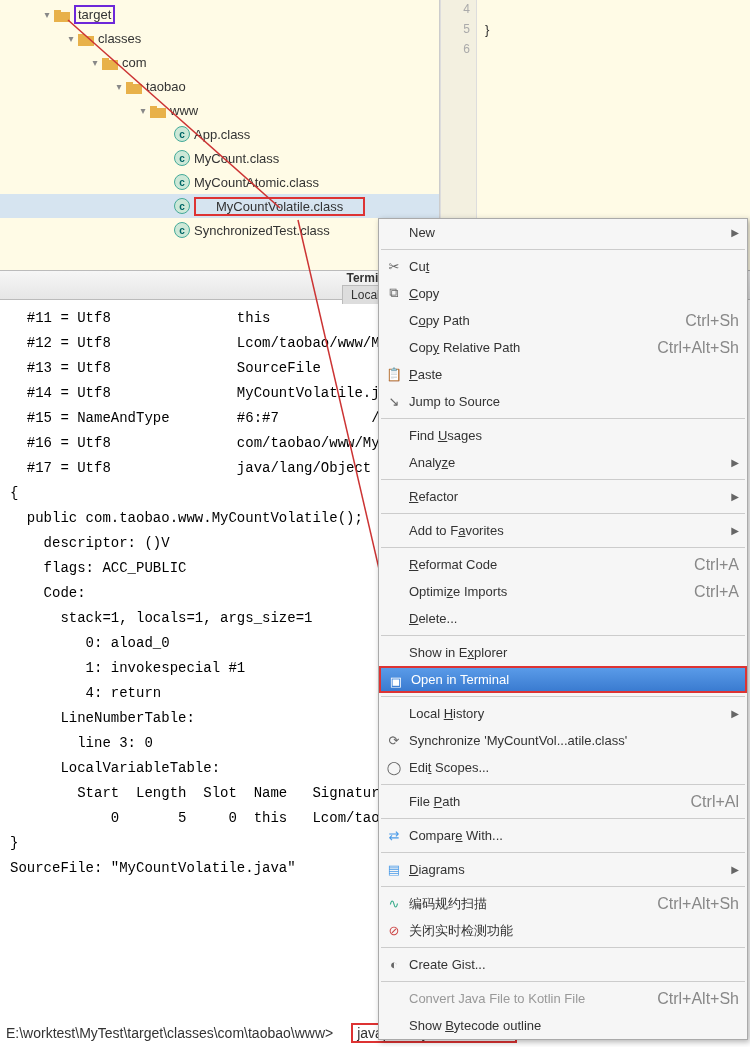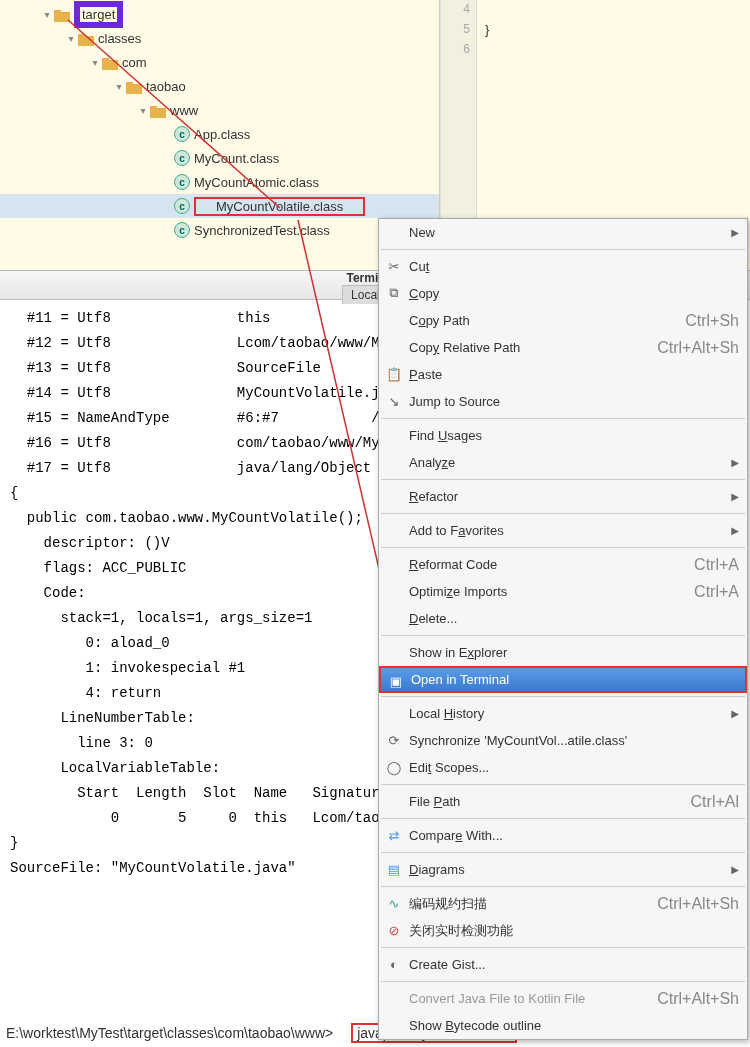--- a/index.html
+++ b/index.html
@@ -6,21 +6,21 @@
   body { width: 750px; height: 1047px; background: #fff; color: #333; font-size: 13px; overflow: hidden; position: relative; }
   .top-area { display: flex; height: 270px; }
   .tree-pane { width: 440px; background: #fffbe6; border-right: 1px solid #ccc; padding-top: 2px; overflow: hidden; }
   .tree-row { display: flex; align-items: center; height: 24px; white-space: nowrap; }
   .tree-row .indent { display: inline-block; }
   .tree-arrow { width: 14px; text-align: center; color: #888; font-size: 10px; display: inline-block; }
   .folder-icon { width: 16px; height: 14px; display: inline-block; margin-right: 4px; }
   .folder-icon svg { vertical-align: middle; }
   .class-icon { width: 16px; height: 16px; border-radius: 50%; background: #cde8d7; border: 1px solid #4a9; display: inline-flex; align-items: center; justify-content: center; margin-right: 4px; font-size: 10px; color: #066; font-weight: bold; }
   .tree-label { color: #333; }
-  .highlight-target { border: 6px solid #6d28d9; padding: 0 2px; }
+  .highlight-target { border: 2px solid #6d28d9; padding: 0 2px; }
   .highlight-file { border: 2px solid #d33; padding: 0 20px; }
   .sel-row { background: #d6e4f0; width: 100%; }
   .editor-pane { flex: 1; background: #fffbe6; border-left: 1px solid #ddd; position: relative; }
   .gutter { position: absolute; left: 0; top: 0; width: 36px; height: 100%; background: #f3f0e0; border-right: 1px solid #ddd; color: #aaa; font-size: 12px; padding-top: 2px; }
   .gutter div { height: 20px; text-align: right; padding-right: 6px; }
   .editor-body { margin-left: 36px; padding: 2px 8px; font-family: Consolas, monospace; font-size: 13px; color: #335; }
   .brace { color: #333; }
   .terminal-header { display: flex; align-items: center; height: 30px; border-top: 1px solid #bbb; border-bottom: 1px solid #bbb; background: #ececec; background: linear-gradient(#f6f6f6,#e6e6e6); padding-left: 8px; font-size: 12px; flex-direction: column; }
   .term-title { font-weight: bold; margin-right: 12px; }
   .term-tab { background: #ddd; padding: 2px 8px; border: 1px solid #bbb; border-bottom: none; display: flex; align-items: center; gap: 0; }

